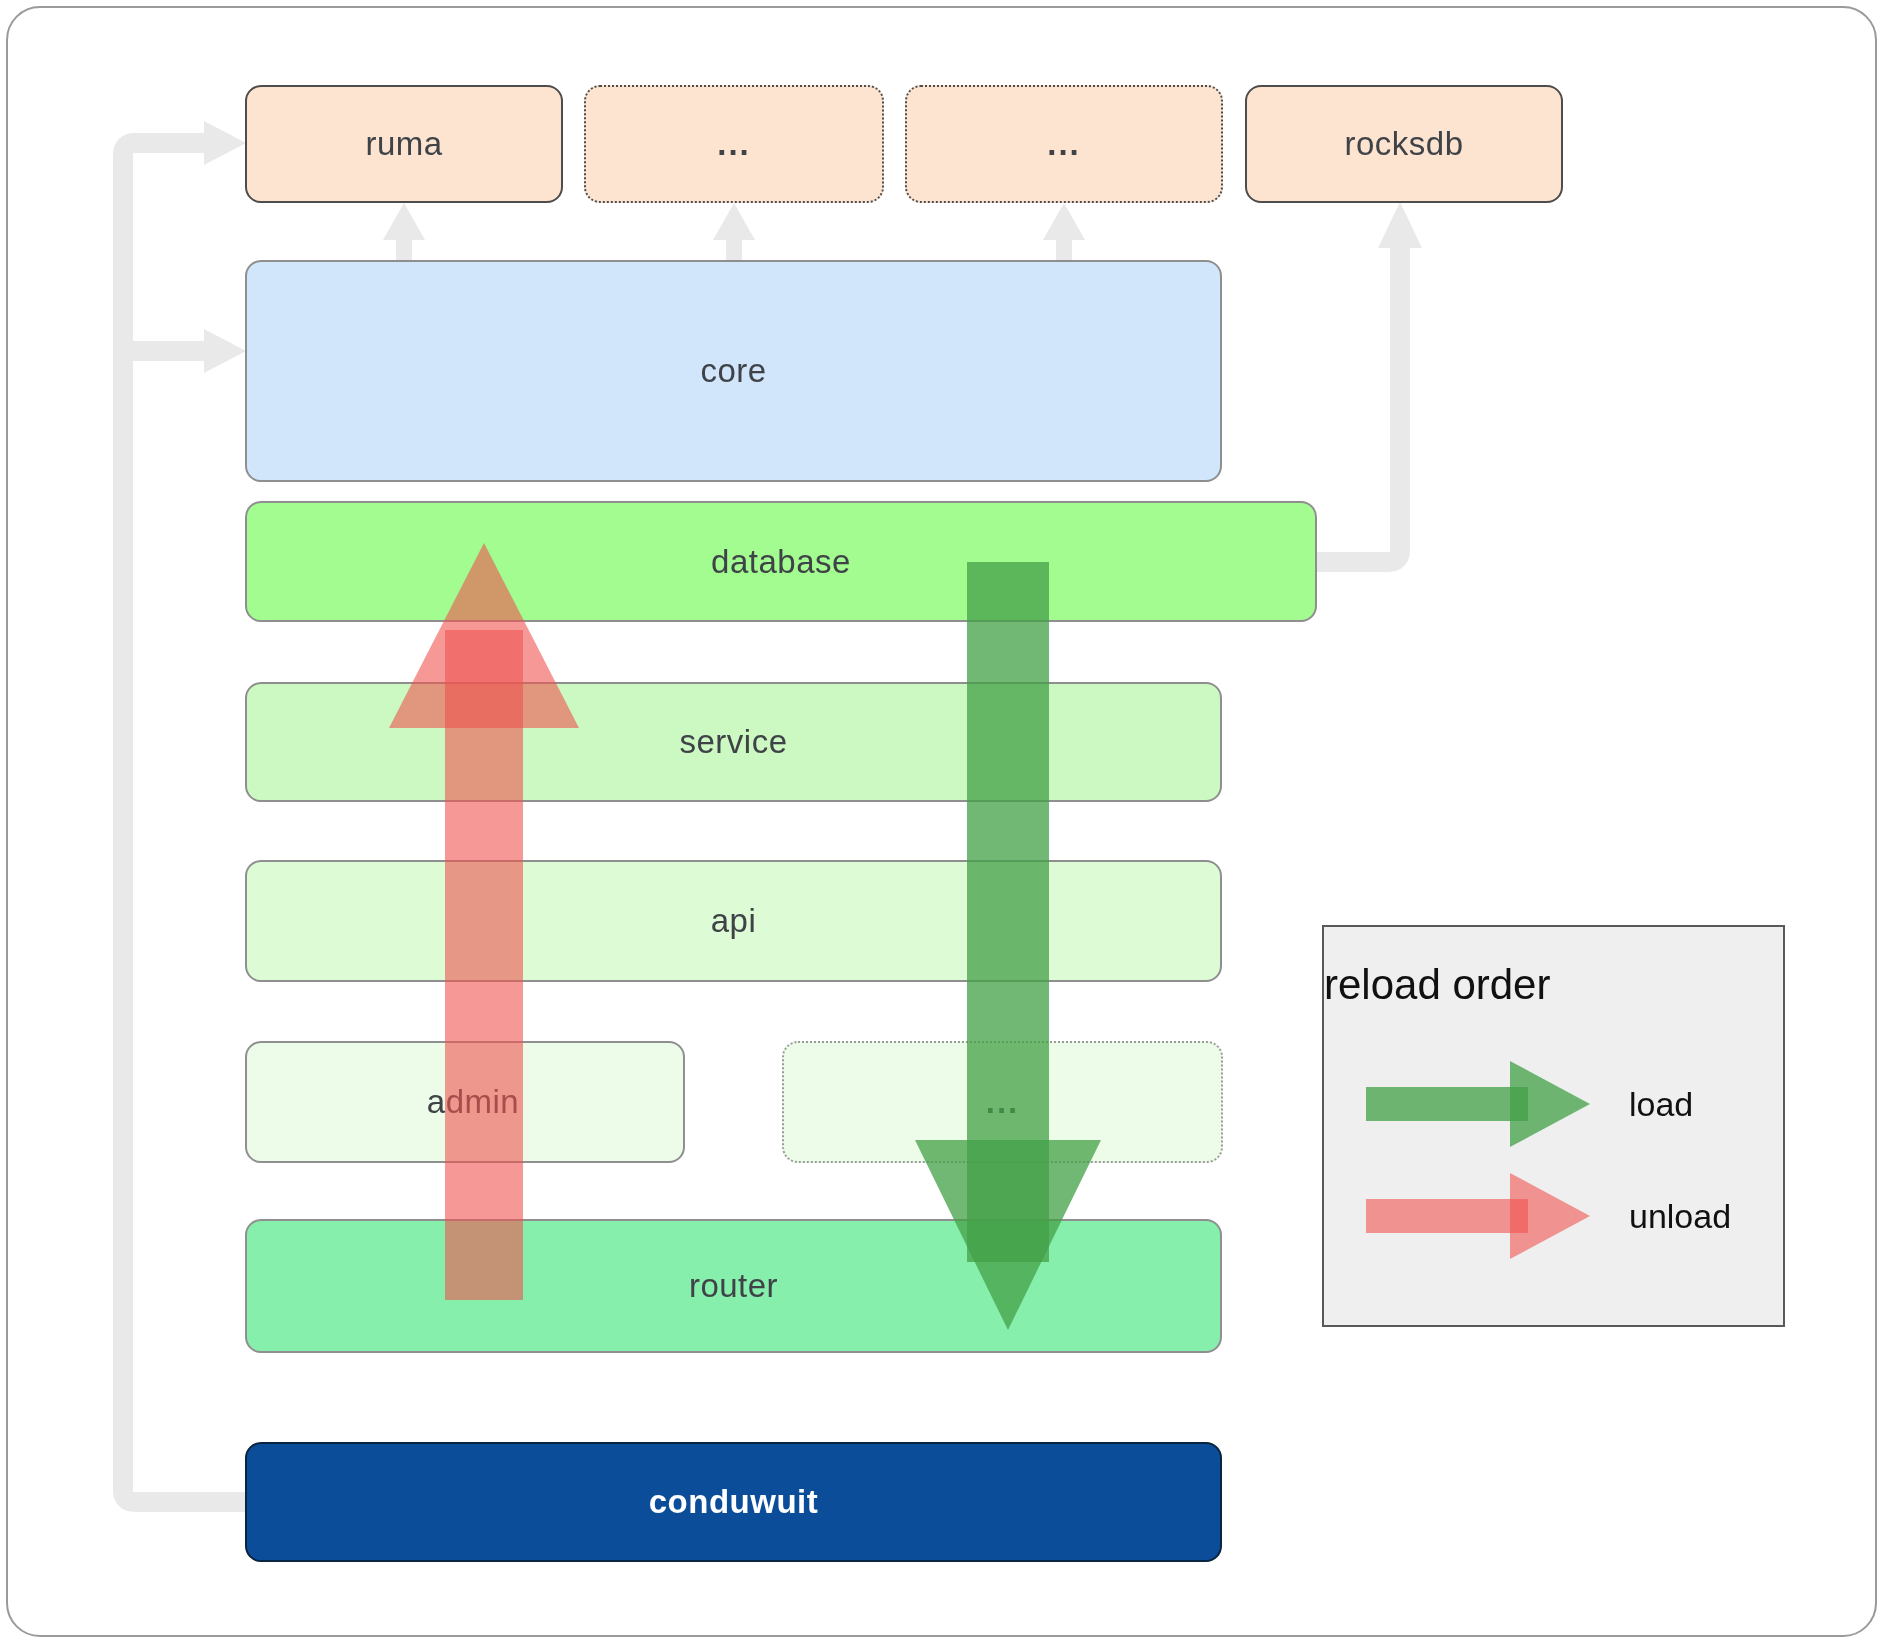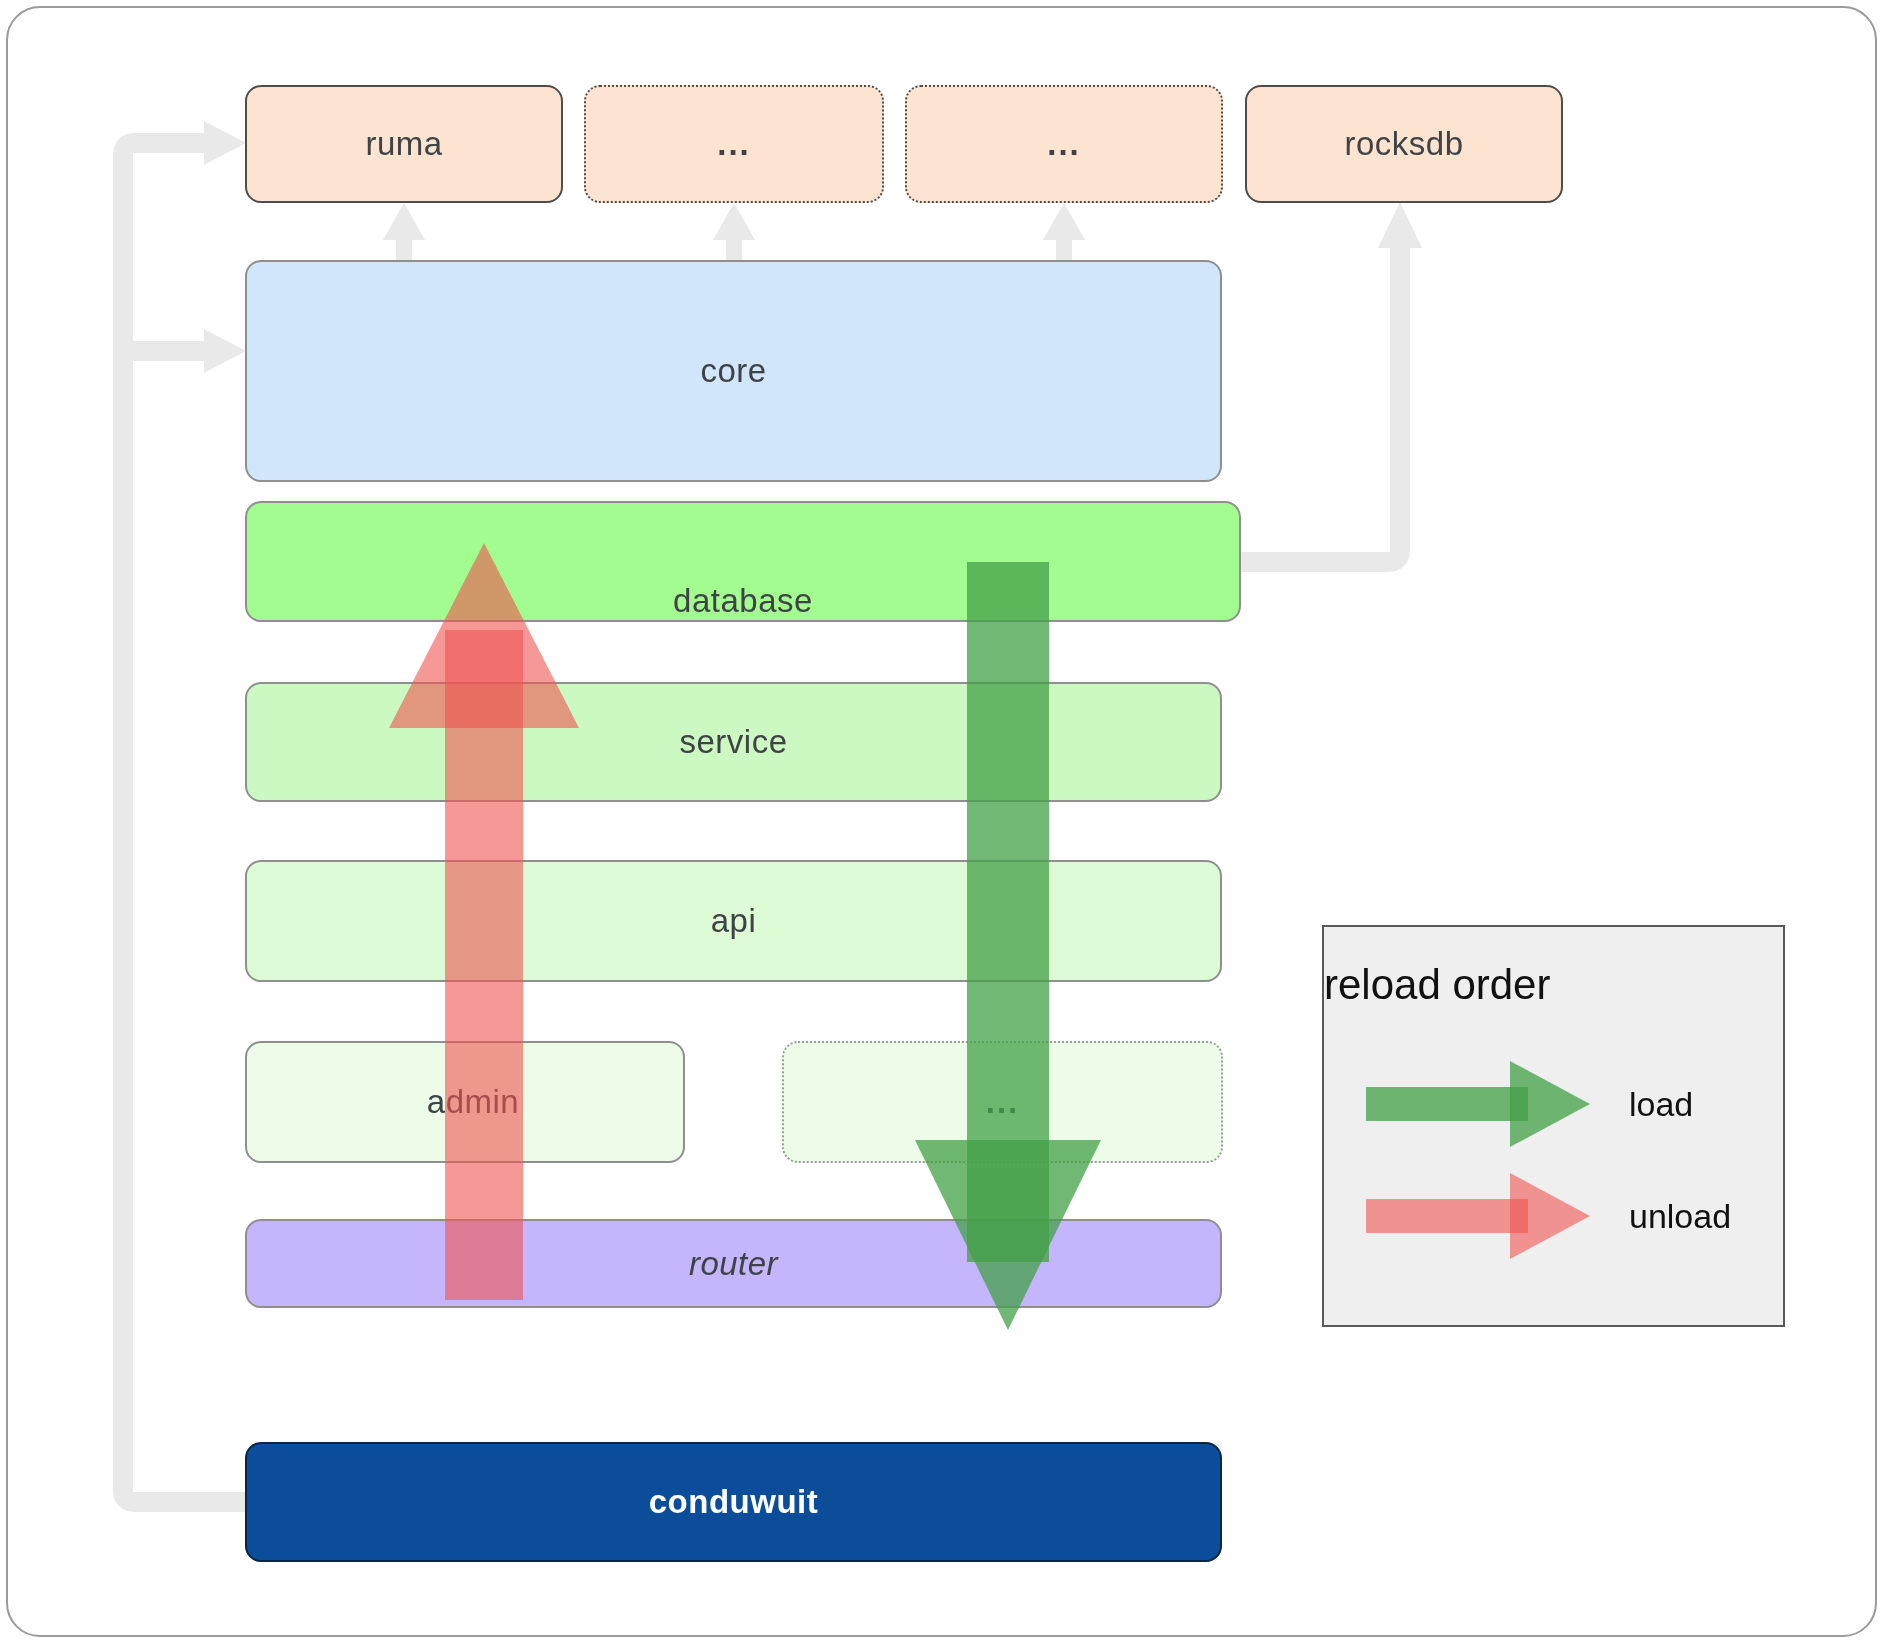--- a/index.html
+++ b/index.html
@@ -26,26 +26,26 @@
     letter-spacing:0.5px;
   }
   .dots-label{font-weight:700;letter-spacing:2px;}
   
   .n-ruma     {left:245px;top:85px;width:318px;height:118px;background:var(--peach);border:2px solid var(--dark-border);}
   .n-ext1     {left:584px;top:85px;width:300px;height:118px;background:var(--peach);border:2px dotted var(--dark-border);}
   .n-ext2     {left:905px;top:85px;width:318px;height:118px;background:var(--peach);border:2px dotted var(--dark-border);}
   .n-rocksdb  {left:1245px;top:85px;width:318px;height:118px;background:var(--peach);border:2px solid var(--dark-border);}
   
   .n-core     {left:245px;top:260px;width:977px;height:222px;background:var(--blue);border:2px solid var(--node-border);}
-  .n-database {left:245px;top:501px;width:996px;height:121px;background:var(--green-bright);border:2px solid var(--node-border);align-items:flex-end;}
+  .n-database {left:245px;top:501px;width:1072px;height:121px;background:var(--green-bright);border:2px solid var(--node-border);}
   .n-service  {left:245px;top:682px;width:977px;height:120px;background:var(--green-light);border:2px solid var(--node-border);}
   .n-api      {left:245px;top:860px;width:977px;height:122px;background:var(--green-lighter);border:2px solid var(--node-border);}
   .n-admin    {left:245px;top:1041px;width:440px;height:122px;background:var(--green-faint);border:2px solid var(--node-border);padding-left:16px;}
   .n-adminext {left:782px;top:1041px;width:441px;height:122px;background:var(--green-faint);border:2px dotted #9b9b9b;}
-  .n-router   {left:245px;top:1219px;width:977px;height:89px;background:#c4b5fd;border:2px solid var(--node-border);font-style:italic;}
+  .n-router   {left:245px;top:1219px;width:977px;height:134px;background:#86efac;border:2px solid var(--node-border);}
   .n-conduwuit{left:245px;top:1442px;width:977px;height:120px;background:var(--navy);border:2px solid #0a2540;color:var(--text-light);font-weight:600;}
   
   .legend{
     position:absolute;left:1322px;top:925px;width:463px;height:402px;
     background:var(--legend-bg);
     border:2px solid var(--legend-border);
     box-sizing:border-box;
   }
   .legend-title{
     margin-top:34px;

